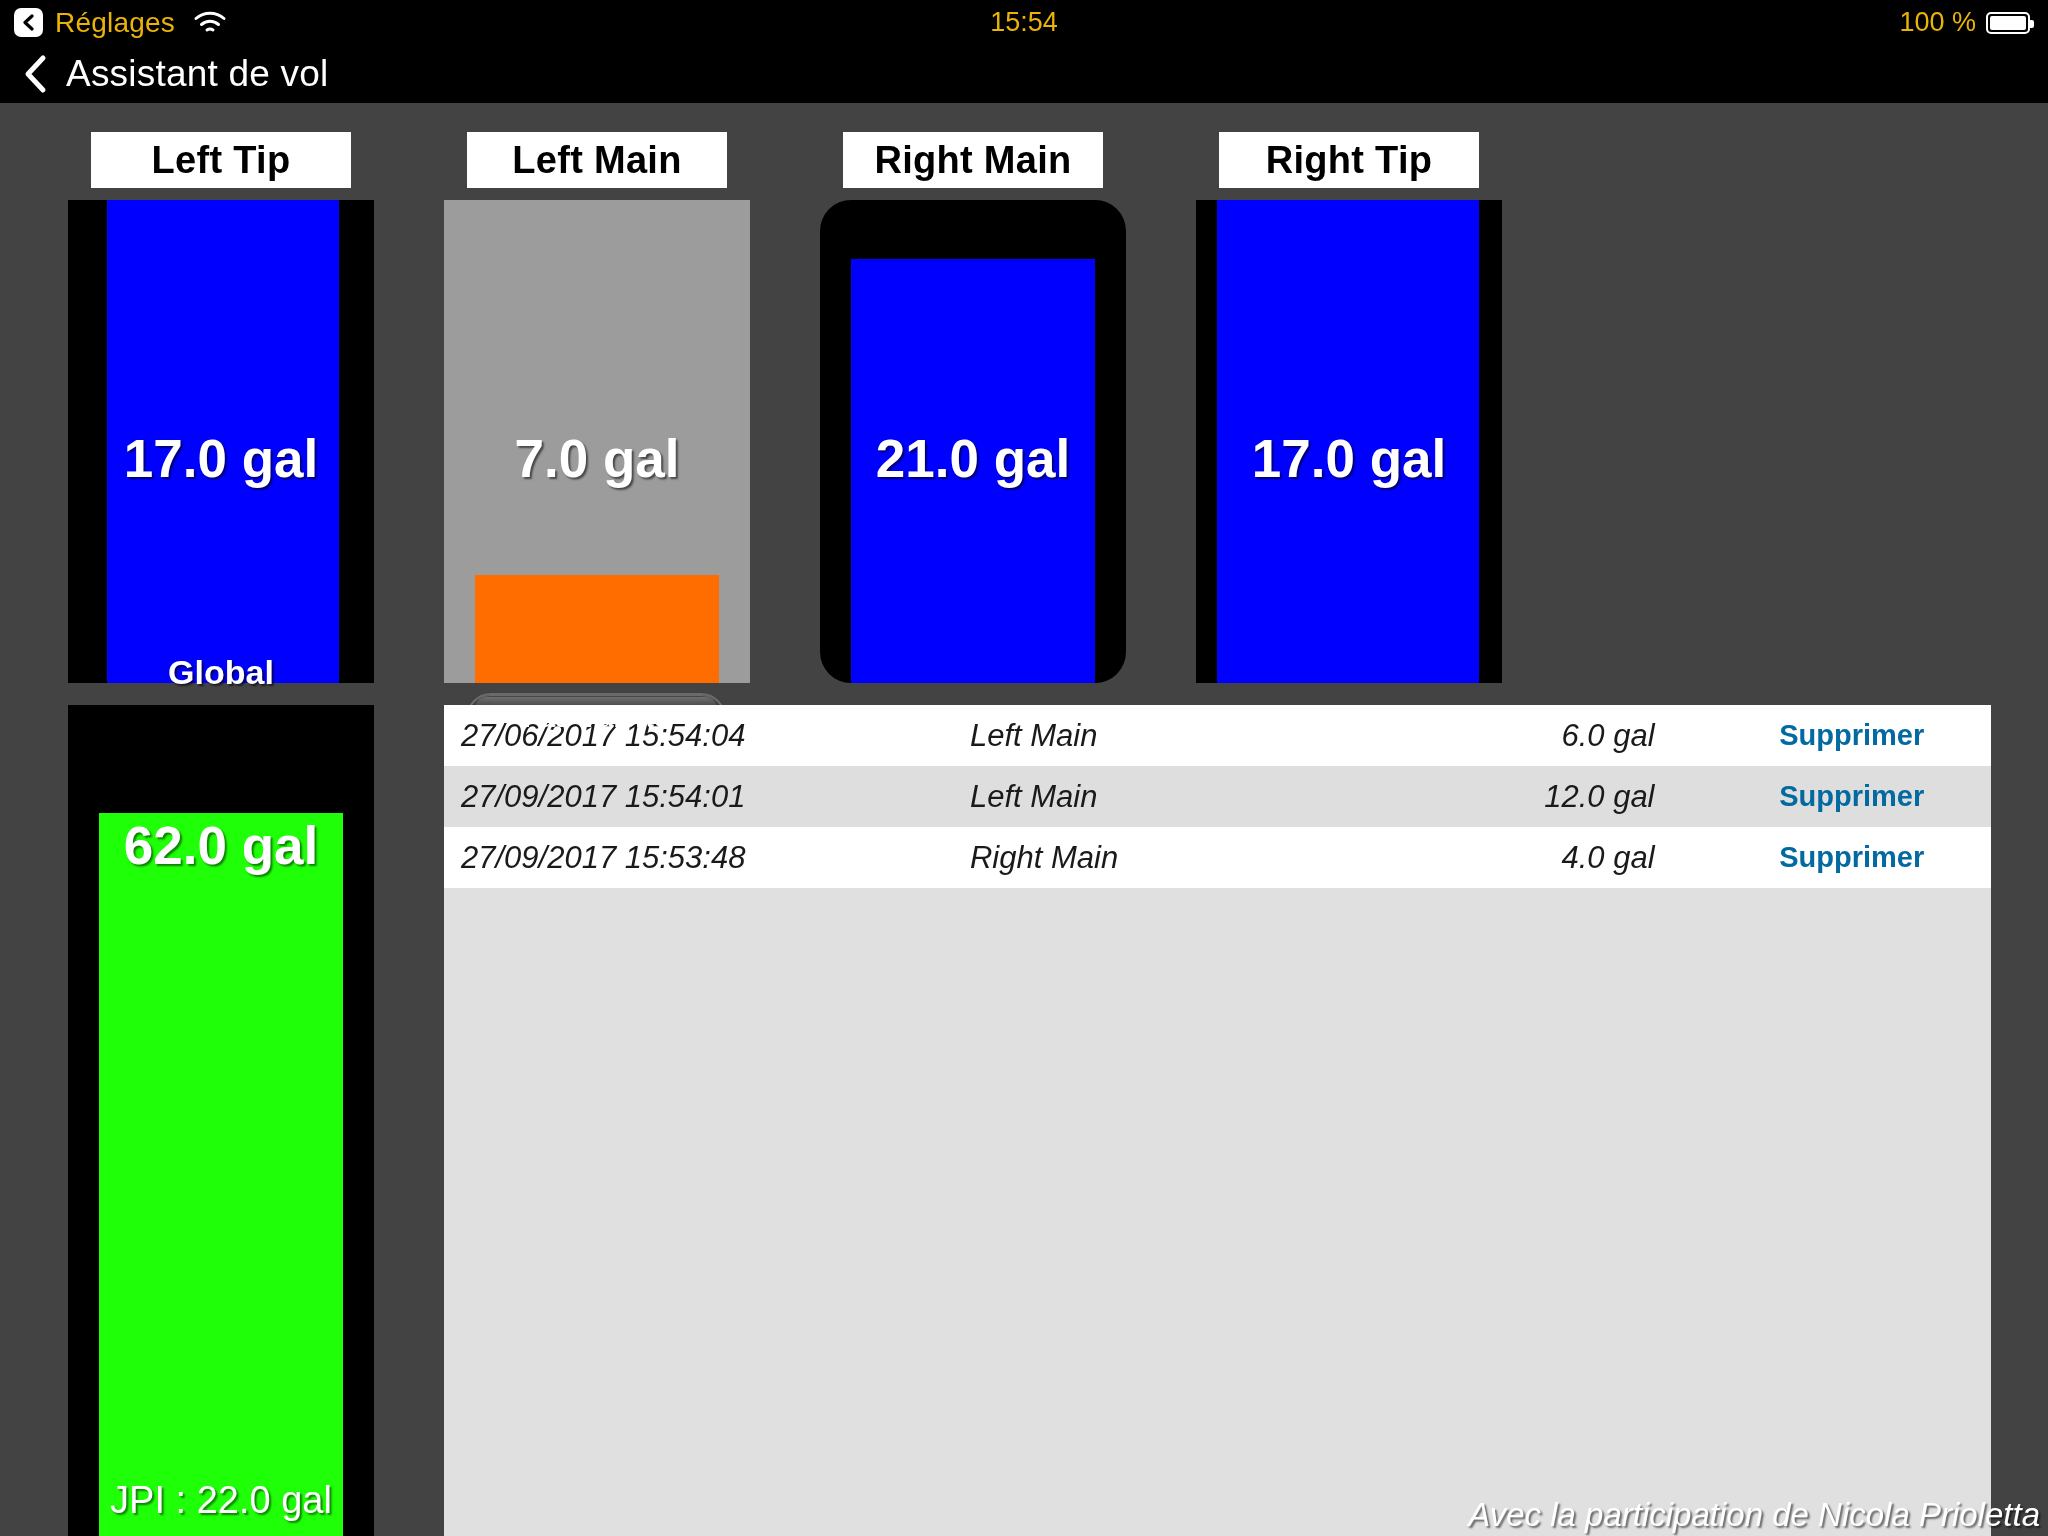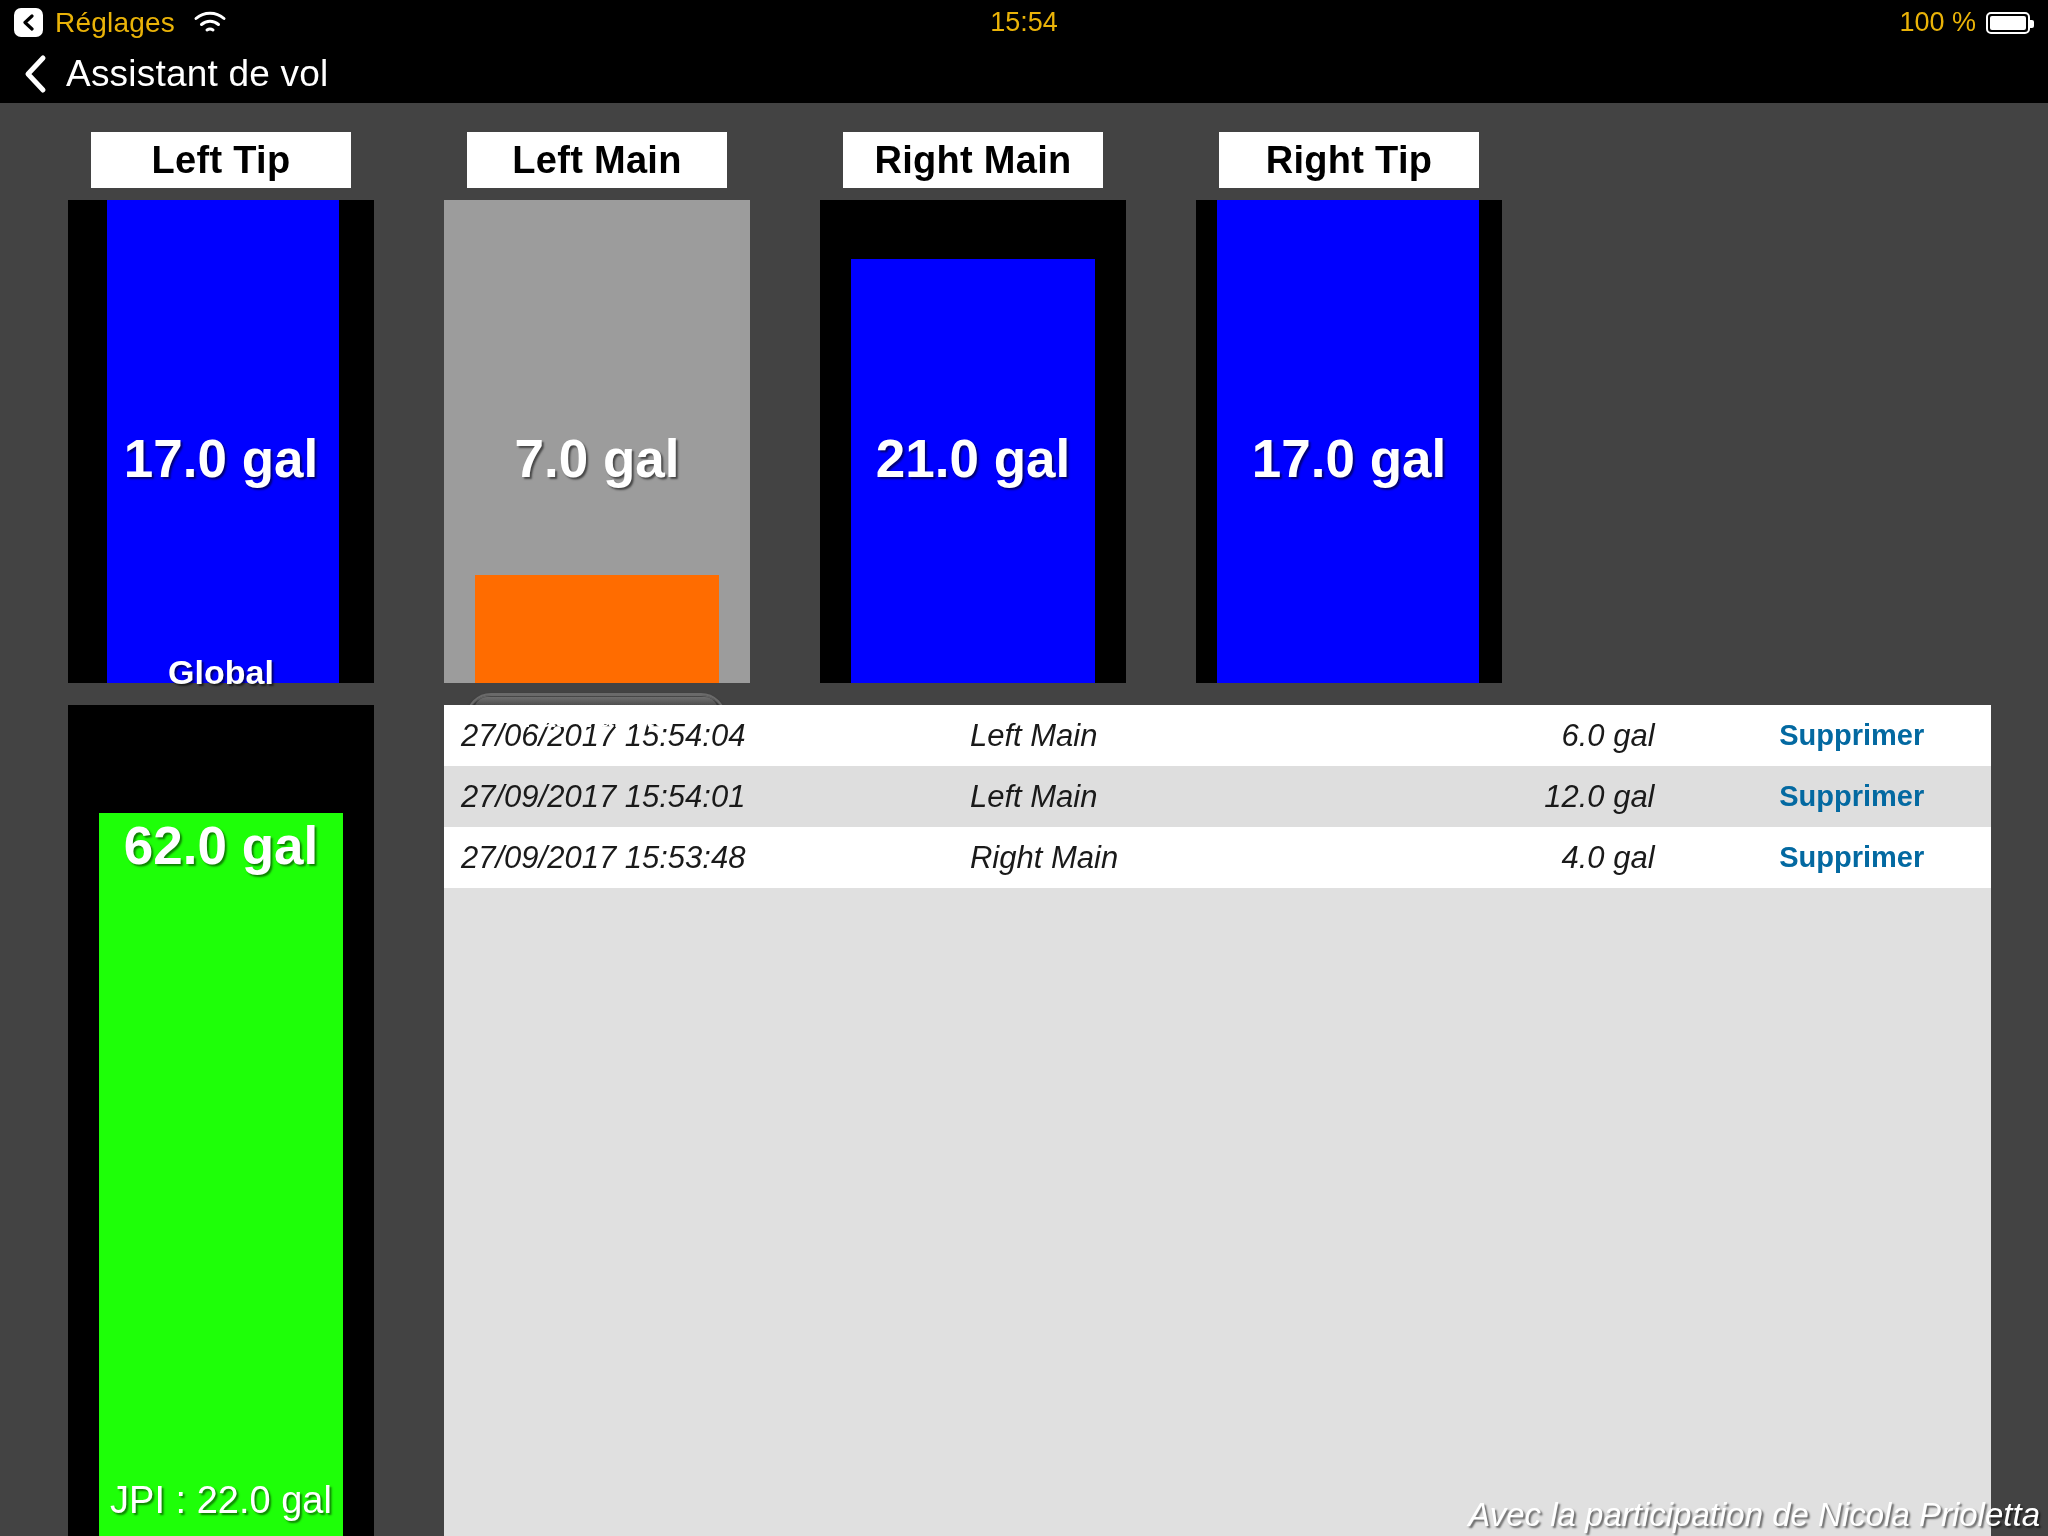--- a/index.html
+++ b/index.html
@@ -312,21 +312,21 @@
     <div class="tank-body selected" style="left:0; width:306px; height:483px;">
       <div class="tank-fill" style="left:31px; width:244px; height:108px; background:#ff6c00;"></div>
       <div class="tank-value" style="top:228px;">7.0 gal</div>
     </div>
   </div>
 
   <div class="tank" style="left:820px; width:306px;">
     <div class="tank-header" style="left:23px; width:260px;">
       <span>Right Main</span>
     </div>
-    <div class="tank-body" style="left:0; width:306px; height:483px;">
+    <div class="tank-body" style="left:0; width:306px; height:483px;border-radius:31px;">
       <div class="tank-fill" style="left:31px; width:244px; height:424px; background:#0000ff;"></div>
       <div class="tank-value" style="top:228px;">21.0 gal</div>
     </div>
   </div>
 
   <div class="tank" style="left:1196px; width:306px;">
     <div class="tank-header" style="left:23px; width:260px;">
       <span>Right Tip</span>
     </div>
     <div class="tank-body" style="left:0; width:306px; height:483px;">

